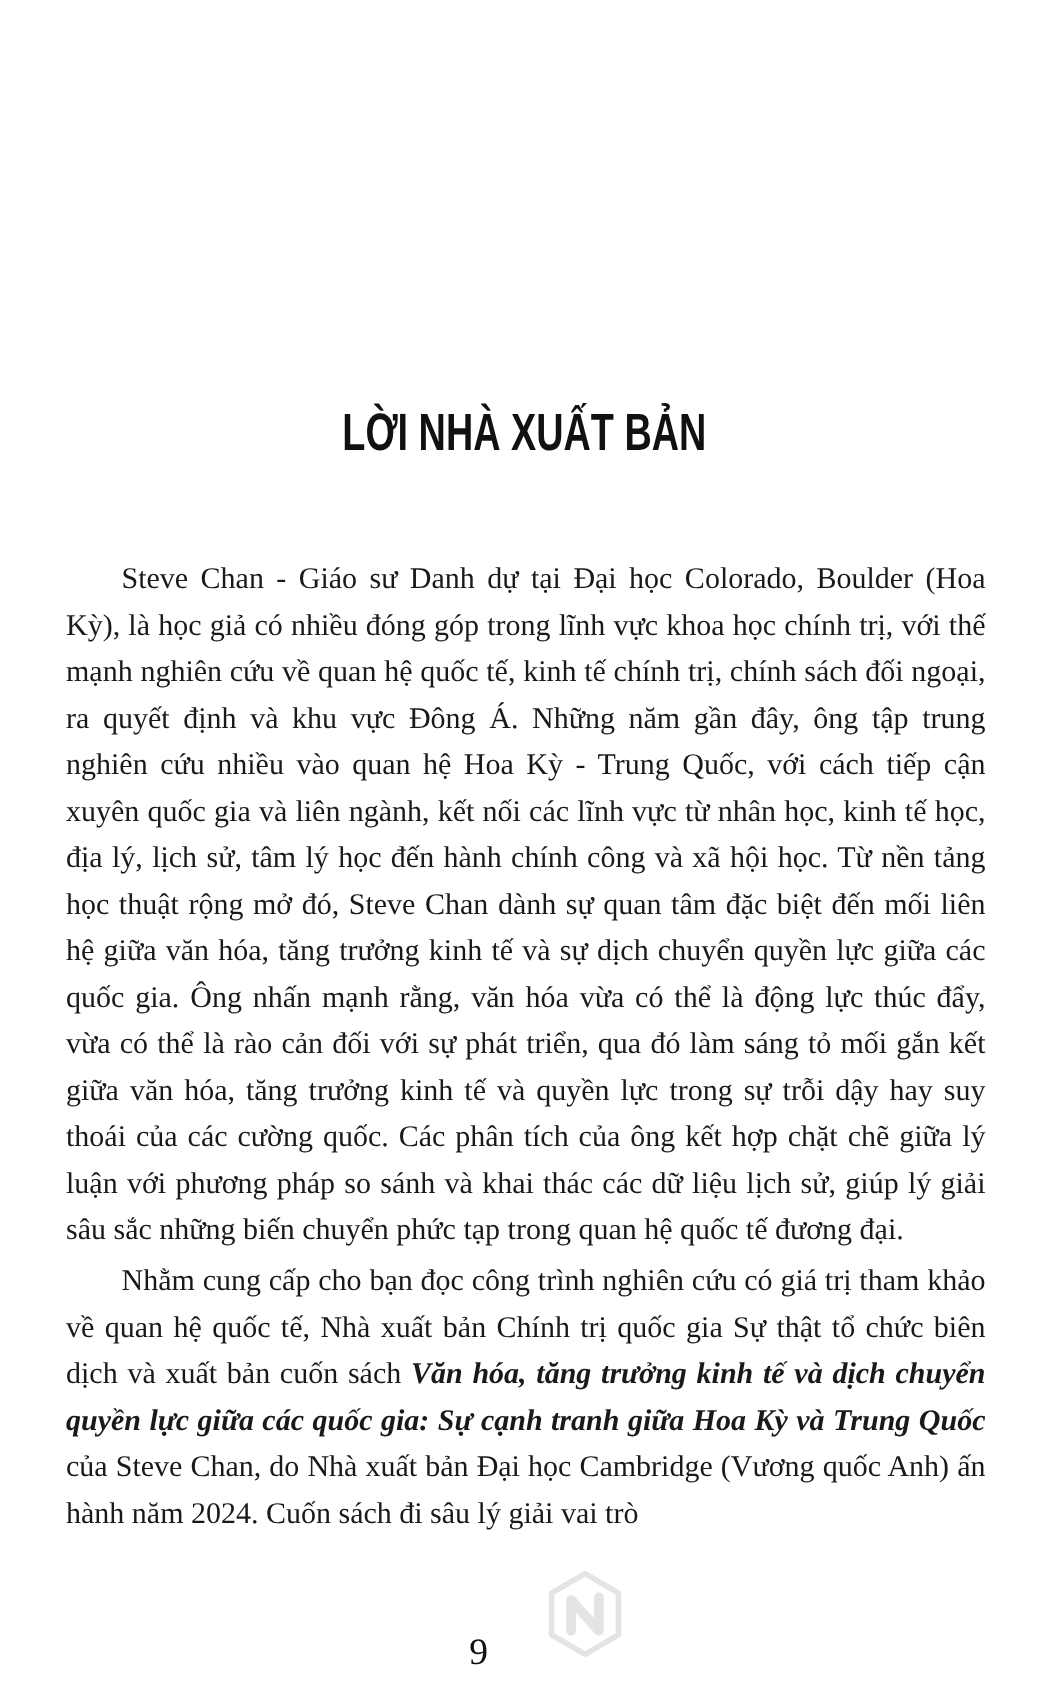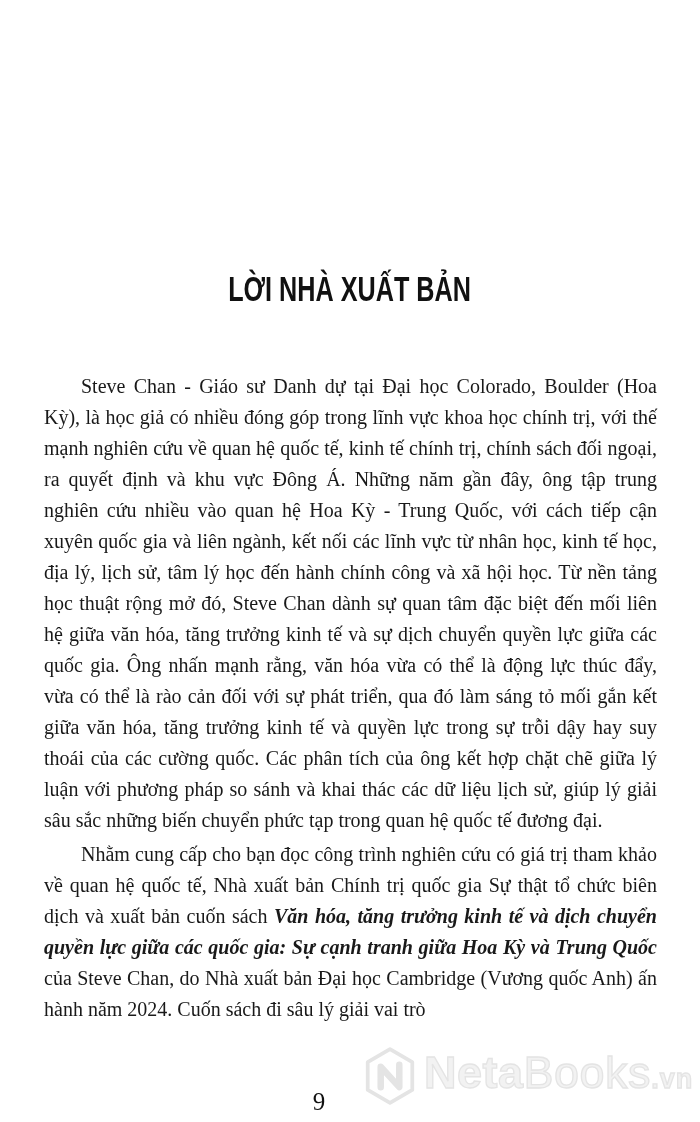--- a/index.html
+++ b/index.html
@@ -100,18 +100,17 @@
   <div class="body-text">
       <p><span>Steve Chan - Giáo sư Danh dự tại Đại học Colorado, Boulder (Hoa Kỳ), là học giả có nhiều đóng góp trong lĩnh vực khoa học chính trị, với thế mạnh nghiên cứu về quan hệ quốc tế, kinh tế chính trị, chính sách đối ngoại, ra quyết định và khu vực Đông Á. Những năm gần đây, ông tập trung nghiên cứu nhiều vào quan hệ Hoa Kỳ - Trung Quốc, với cách tiếp cận xuyên quốc gia và liên ngành, kết nối các lĩnh vực từ nhân học, kinh tế học, địa lý, lịch sử, tâm lý học đến hành chính công và xã hội học. Từ nền tảng học thuật rộng mở đó, Steve Chan dành sự quan tâm đặc biệt đến mối liên hệ giữa văn hóa, tăng trưởng kinh tế và sự dịch chuyển quyền lực giữa các quốc gia. Ông nhấn mạnh rằng, văn hóa vừa có thể là động lực thúc đẩy, vừa có thể là rào cản đối với sự phát triển, qua đó làm sáng tỏ mối gắn kết giữa văn hóa, tăng trưởng kinh tế và quyền lực trong sự trỗi dậy hay suy thoái của các cường quốc. Các phân tích của ông kết hợp chặt chẽ giữa lý luận với phương pháp so sánh và khai thác các dữ liệu lịch sử, giúp lý giải sâu sắc những biến chuyển phức tạp trong quan hệ quốc tế đương đại.</span></p>
       <p><span>Nhằm cung cấp cho bạn đọc công trình nghiên cứu có giá trị tham khảo về quan hệ quốc tế, Nhà xuất bản Chính trị quốc gia Sự thật tổ chức biên dịch và xuất bản cuốn sách </span><span class="bi">Văn hóa, tăng trưởng kinh tế và dịch chuyển quyền lực giữa các quốc gia: Sự cạnh tranh giữa Hoa Kỳ và Trung Quốc</span><span> của Steve Chan, do Nhà xuất bản Đại học Cambridge (Vương quốc Anh) ấn hành năm 2024. Cuốn sách đi sâu lý giải vai trò</span></p>
     </div>
 
   <div class="watermark">
     <svg width="52" height="60" viewBox="0 0 56 62">
       <polygon points="28,2 52,16 52,46 28,60 4,46 4,16" fill="none" stroke="#e4e4e4" stroke-width="4" stroke-linejoin="round"></polygon>
       <path d="M 18 43 L 18 21 L 38 43 L 38 19" fill="none" stroke="#e4e4e4" stroke-width="7" stroke-linecap="round" stroke-linejoin="round"></path>
     </svg>
-    <span class="wm-text"><span class="wm-neta">Neta</span><span class="wm-books">Books</span><span class="wm-vn">.vn</span></span>
   </div>
 
   <div class="page-number">9</div>
 
 </div>
 
 </body></html>

